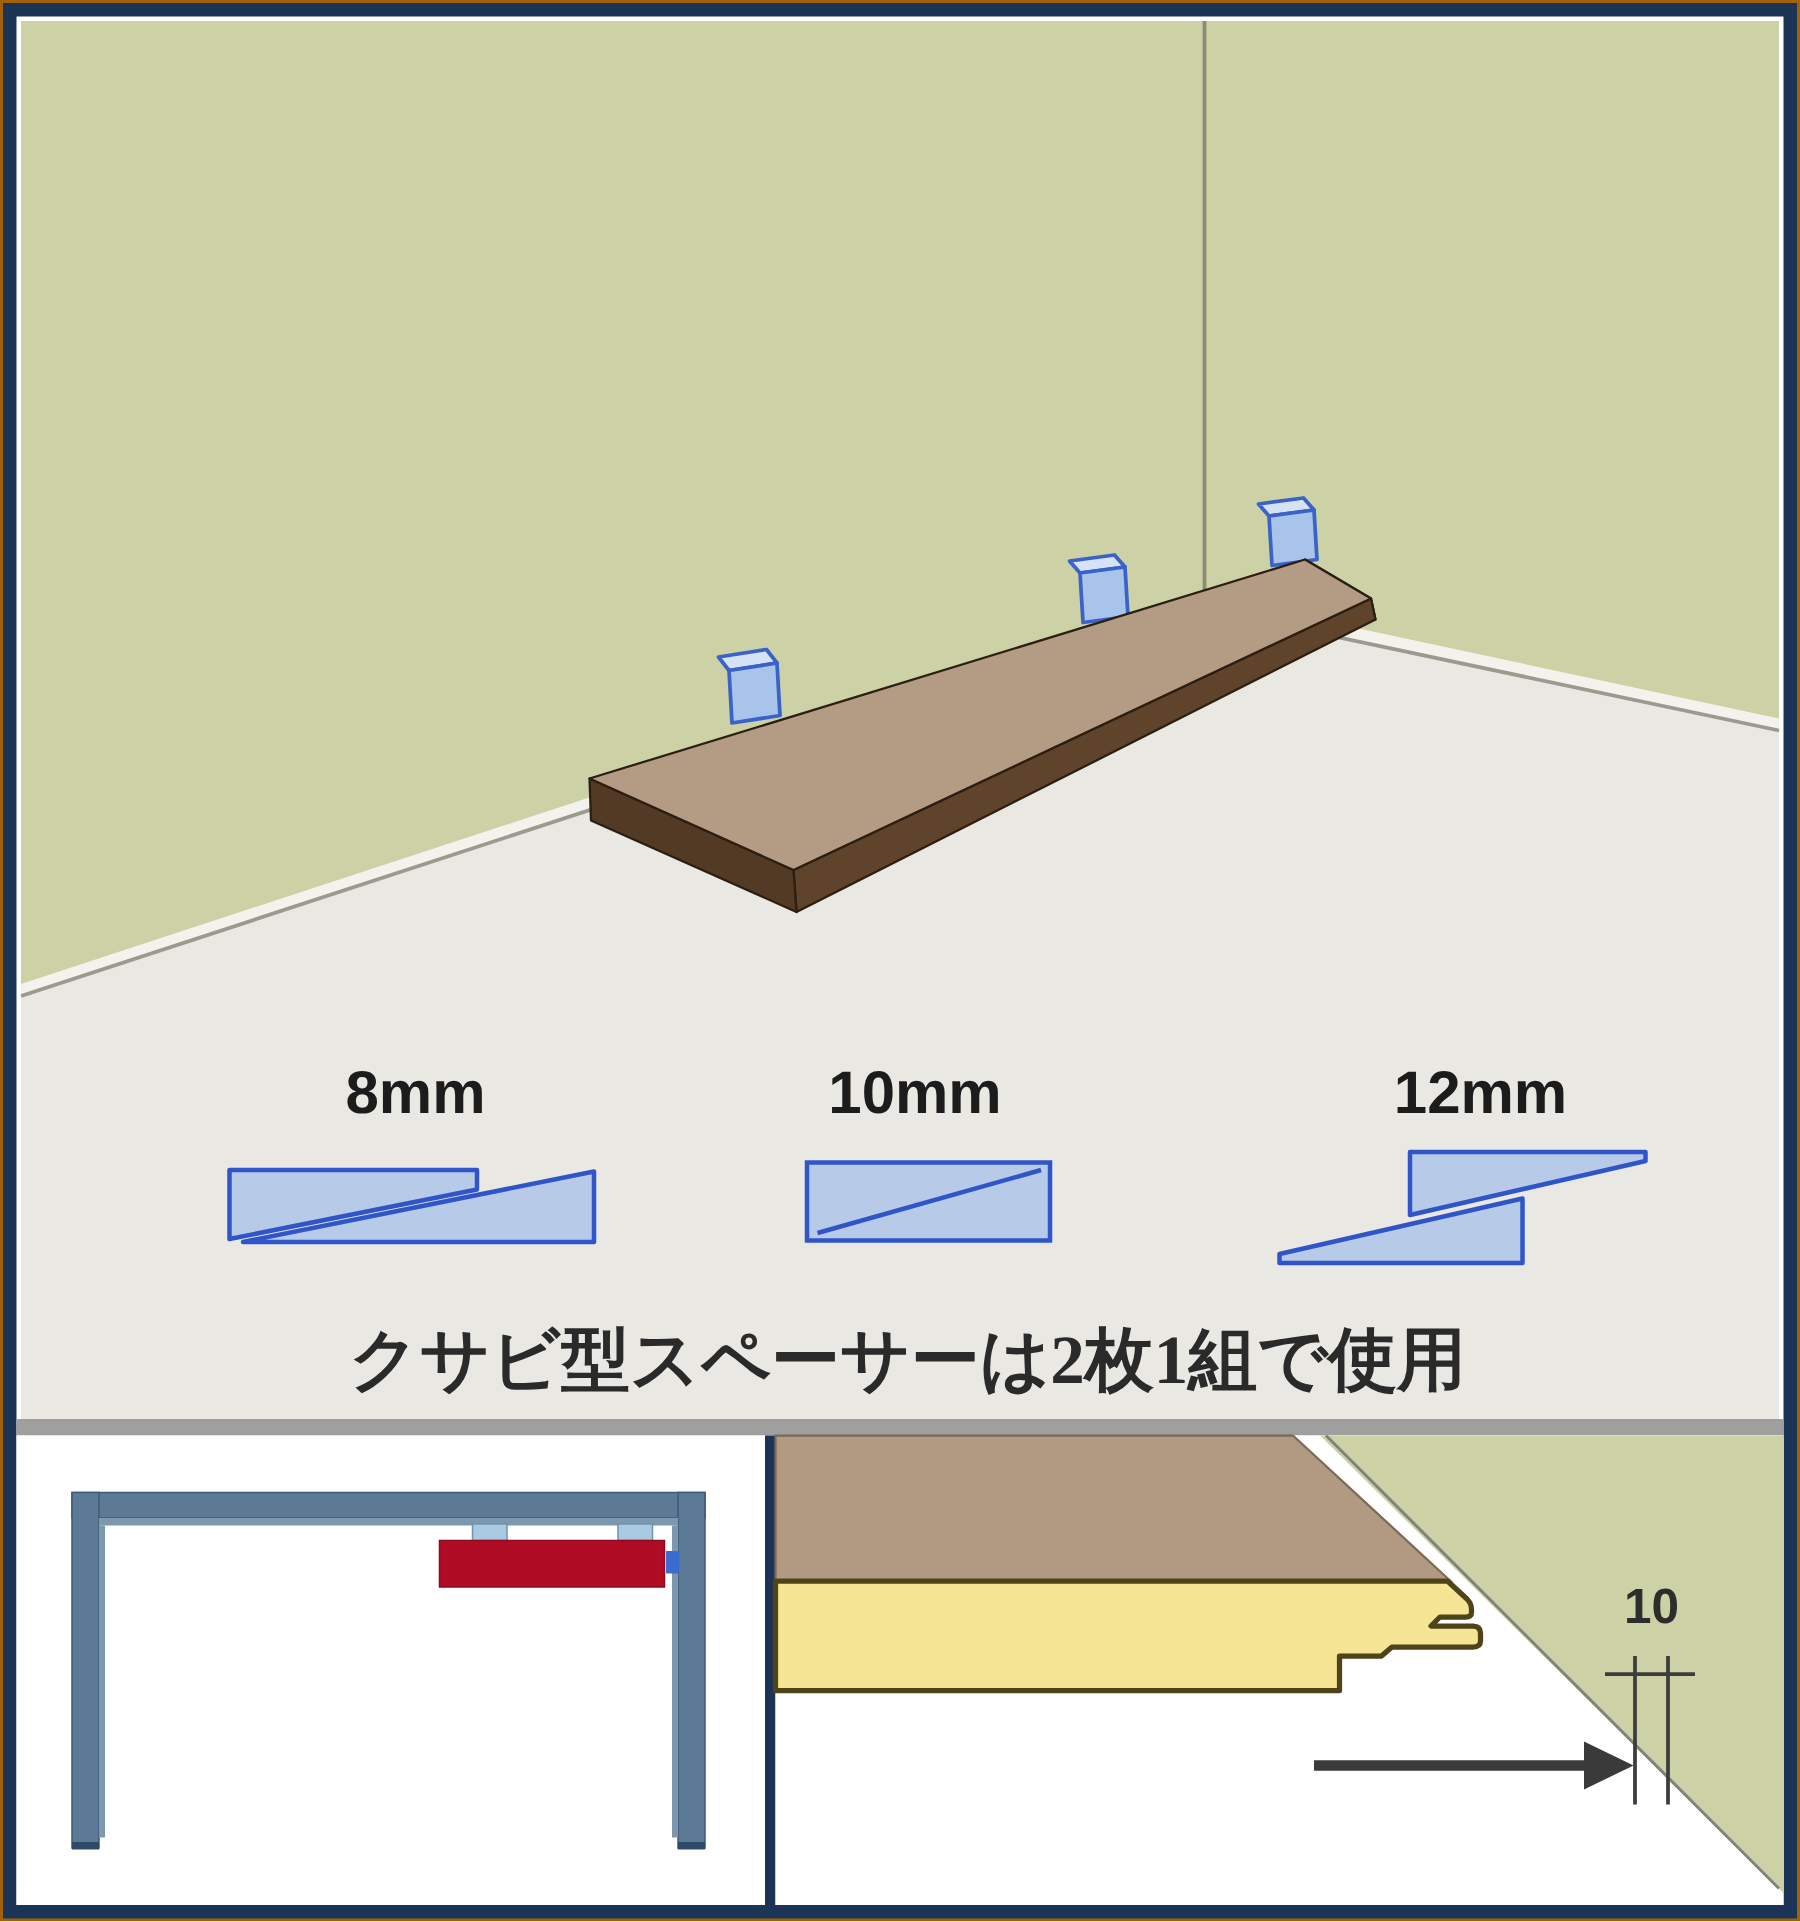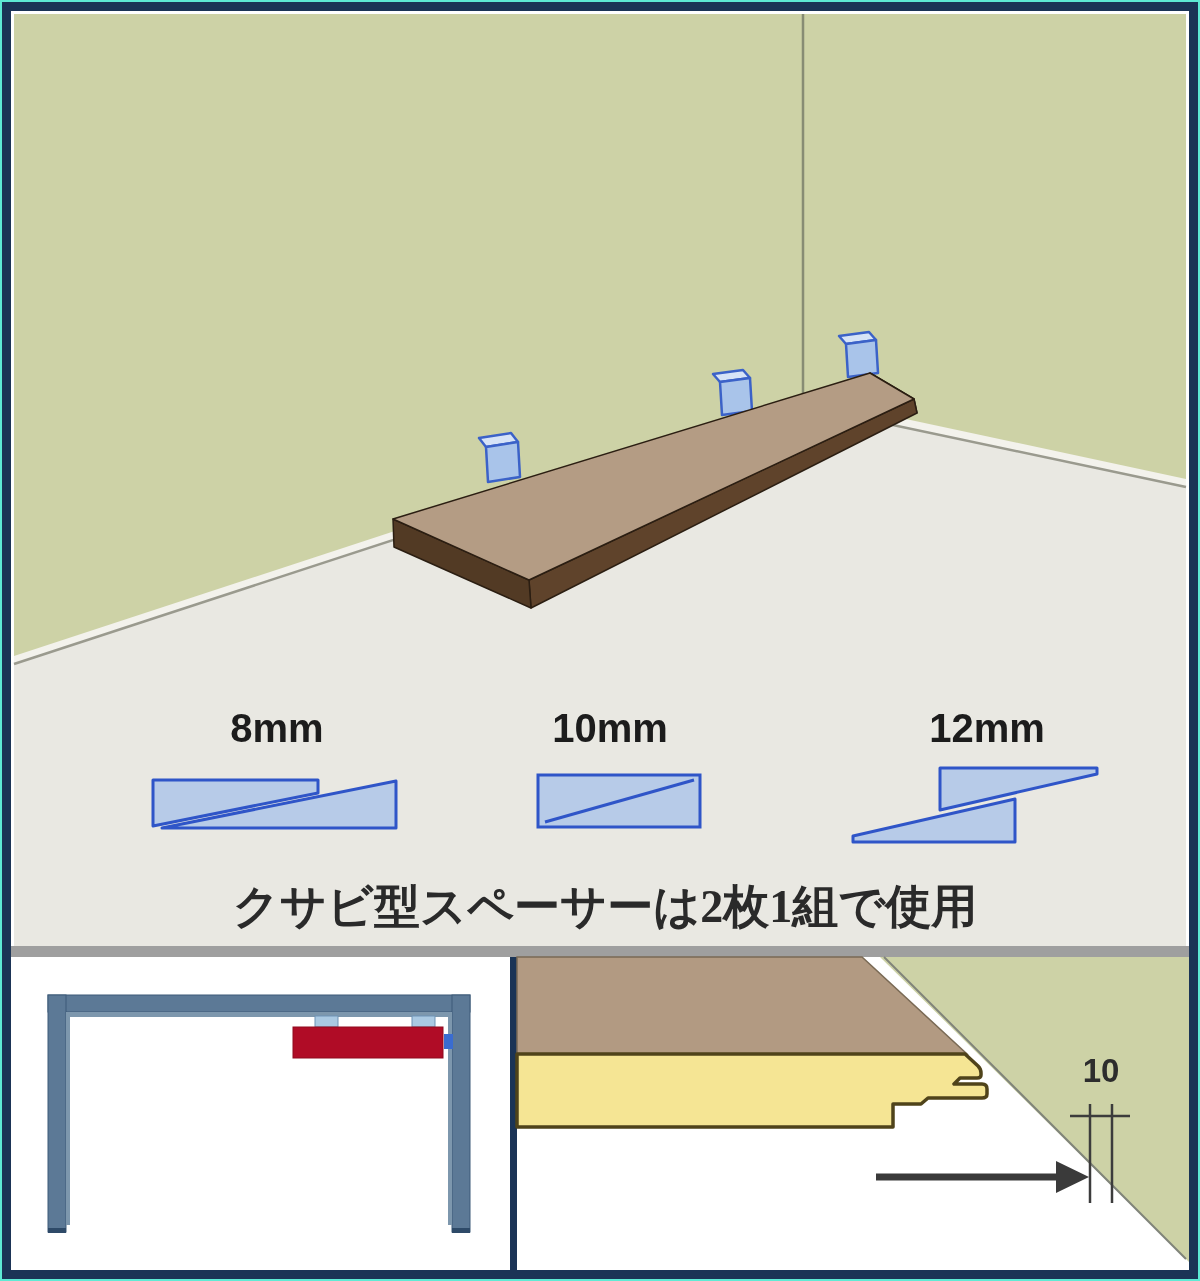--- a/index.html
+++ b/index.html
@@ -1,16 +1,16 @@
 <!DOCTYPE html>
 <html><head>
 <meta charset="utf-8">
 <style>
   html,body{margin:0;padding:0;background:#fff;}
-  #stage{position:relative;width:1200px;height:1281px;background:#5eead4;
+  #stage{position:relative;width:1200px;height:1281px;background:#a16207;
          font-family:"Liberation Sans", sans-serif;}
   svg{position:absolute;left:0;top:0;}
   text{font-family:"Liberation Sans", sans-serif;}
   .size-label{font-size:40px;font-weight:700;fill:#1c1c1c;}
   .caption{font-size:46px;font-weight:700;fill:#2a2a2a;
            font-family:"Liberation Serif", serif;}
   .gap-label{font-size:33px;font-weight:600;fill:#2d2d2d;}
 </style>
 </head>
 <body>

